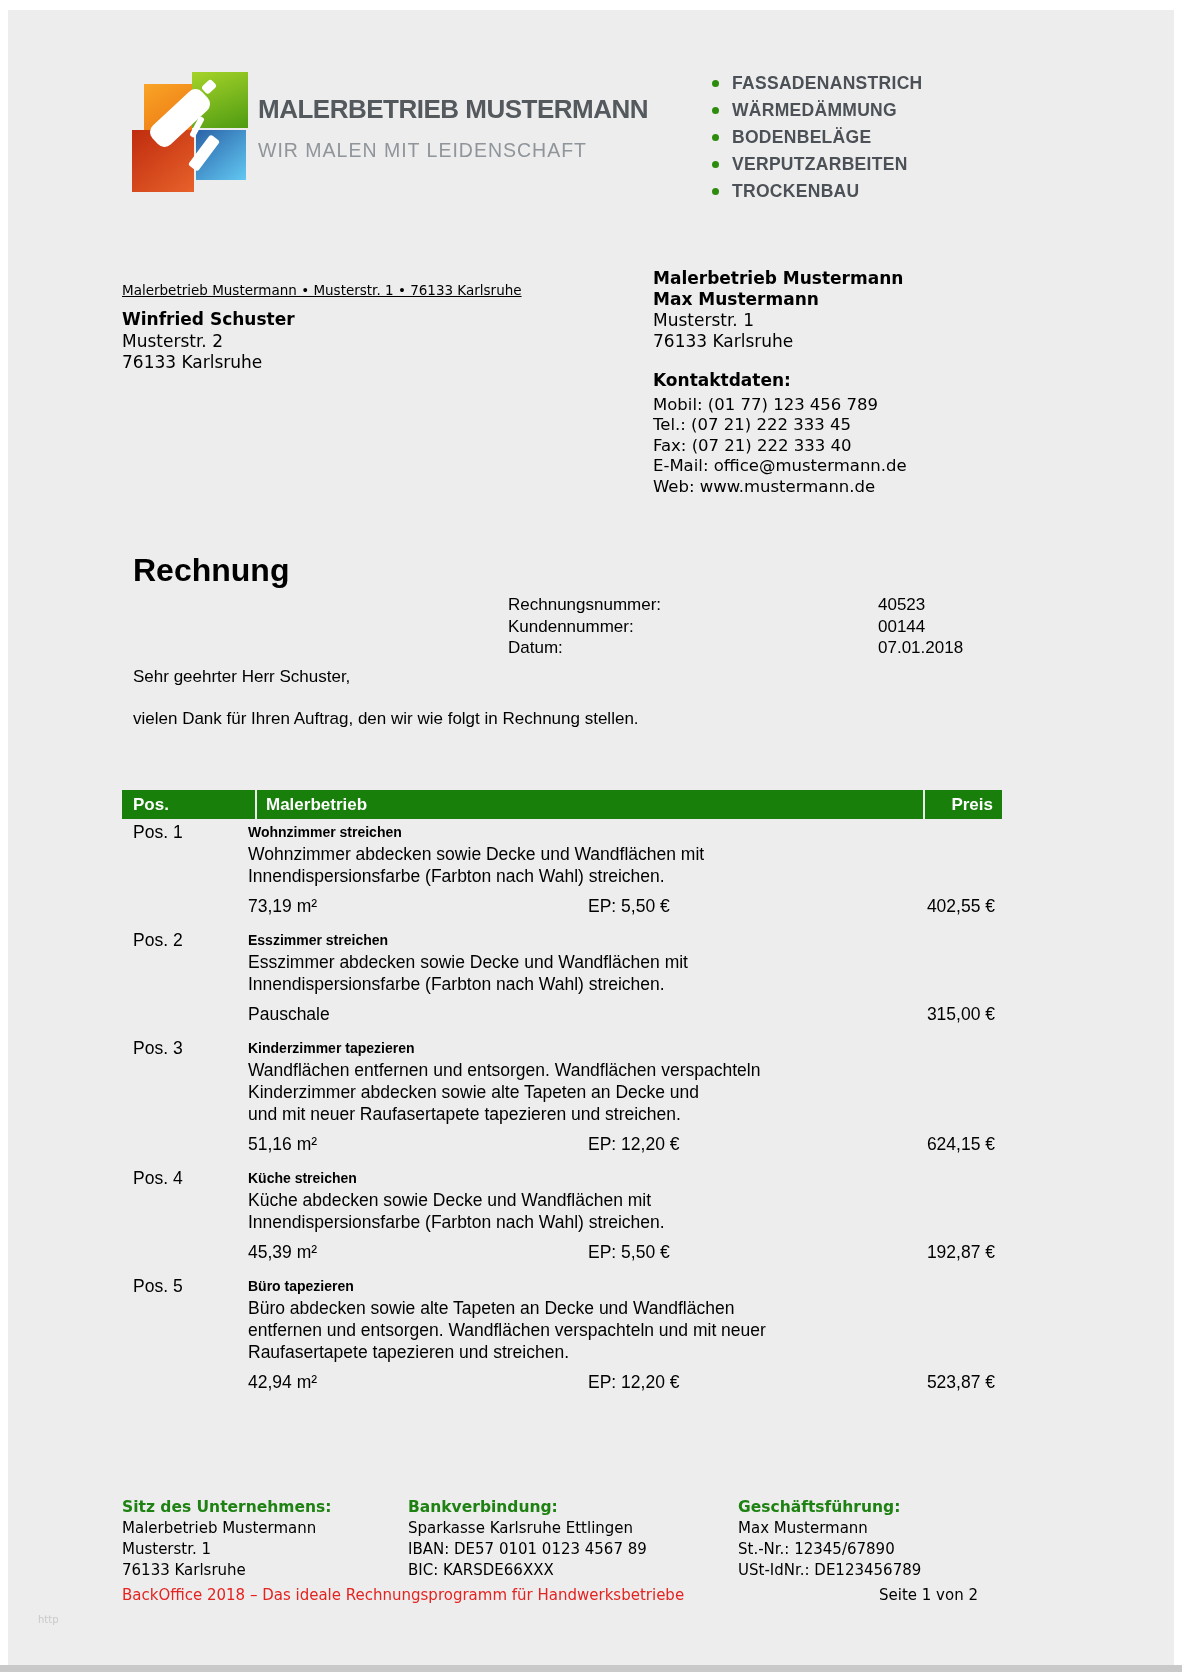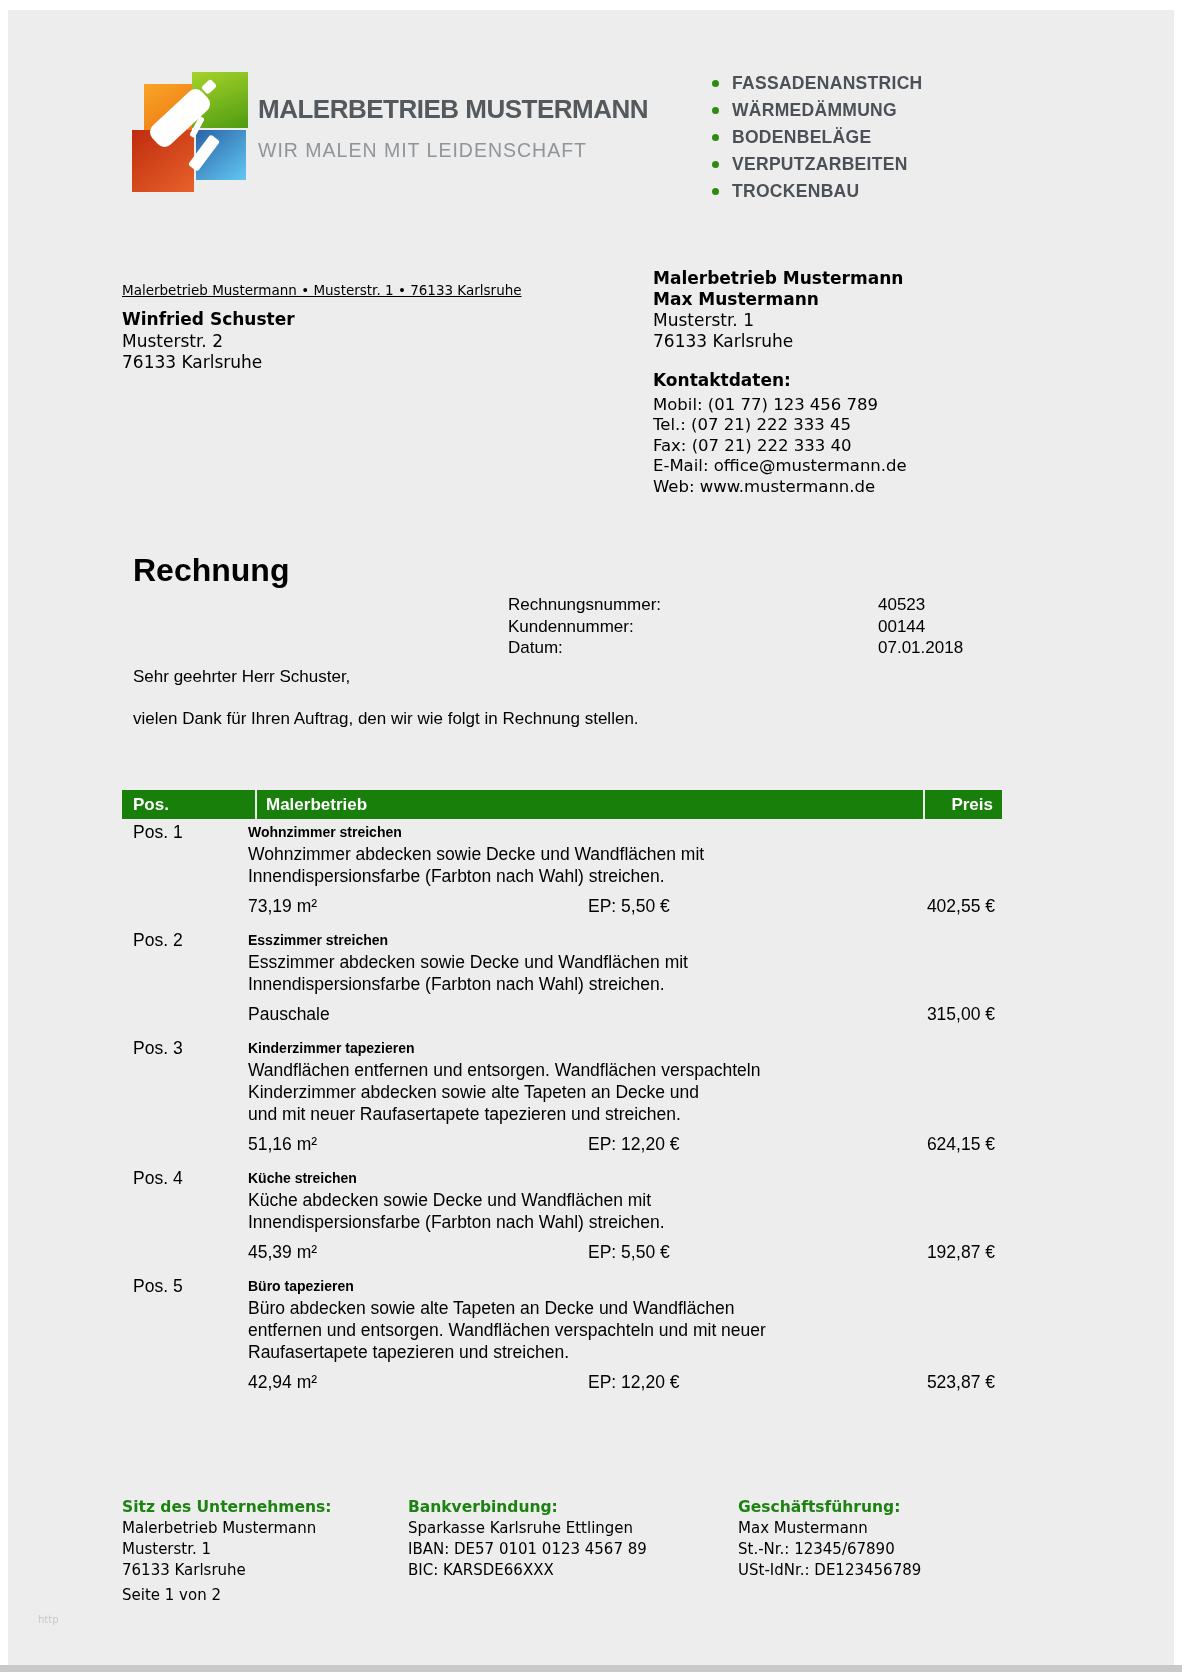--- a/index.html
+++ b/index.html
@@ -298,20 +298,21 @@
     </div>
     <div class="fcol fcol3">
       <div class="fhead">Geschäftsführung:</div>
       <div>Max Mustermann</div>
       <div>St.-Nr.: 12345/67890</div>
       <div>USt-IdNr.: DE123456789</div>
     </div>
   </div>
 
   <div class="abs djv" id="promoline">
+    <span id="promo">BackOffice 2018 – Das ideale Rechnungsprogramm für Handwerksbetriebe</span>
     <span id="page-num">Seite 1 von 2</span>
   </div>
 
   <div class="abs djv" id="watermark">http</div>
 
 </div>
 
 <div class="bottom-strip"></div>
 
 </body></html>

